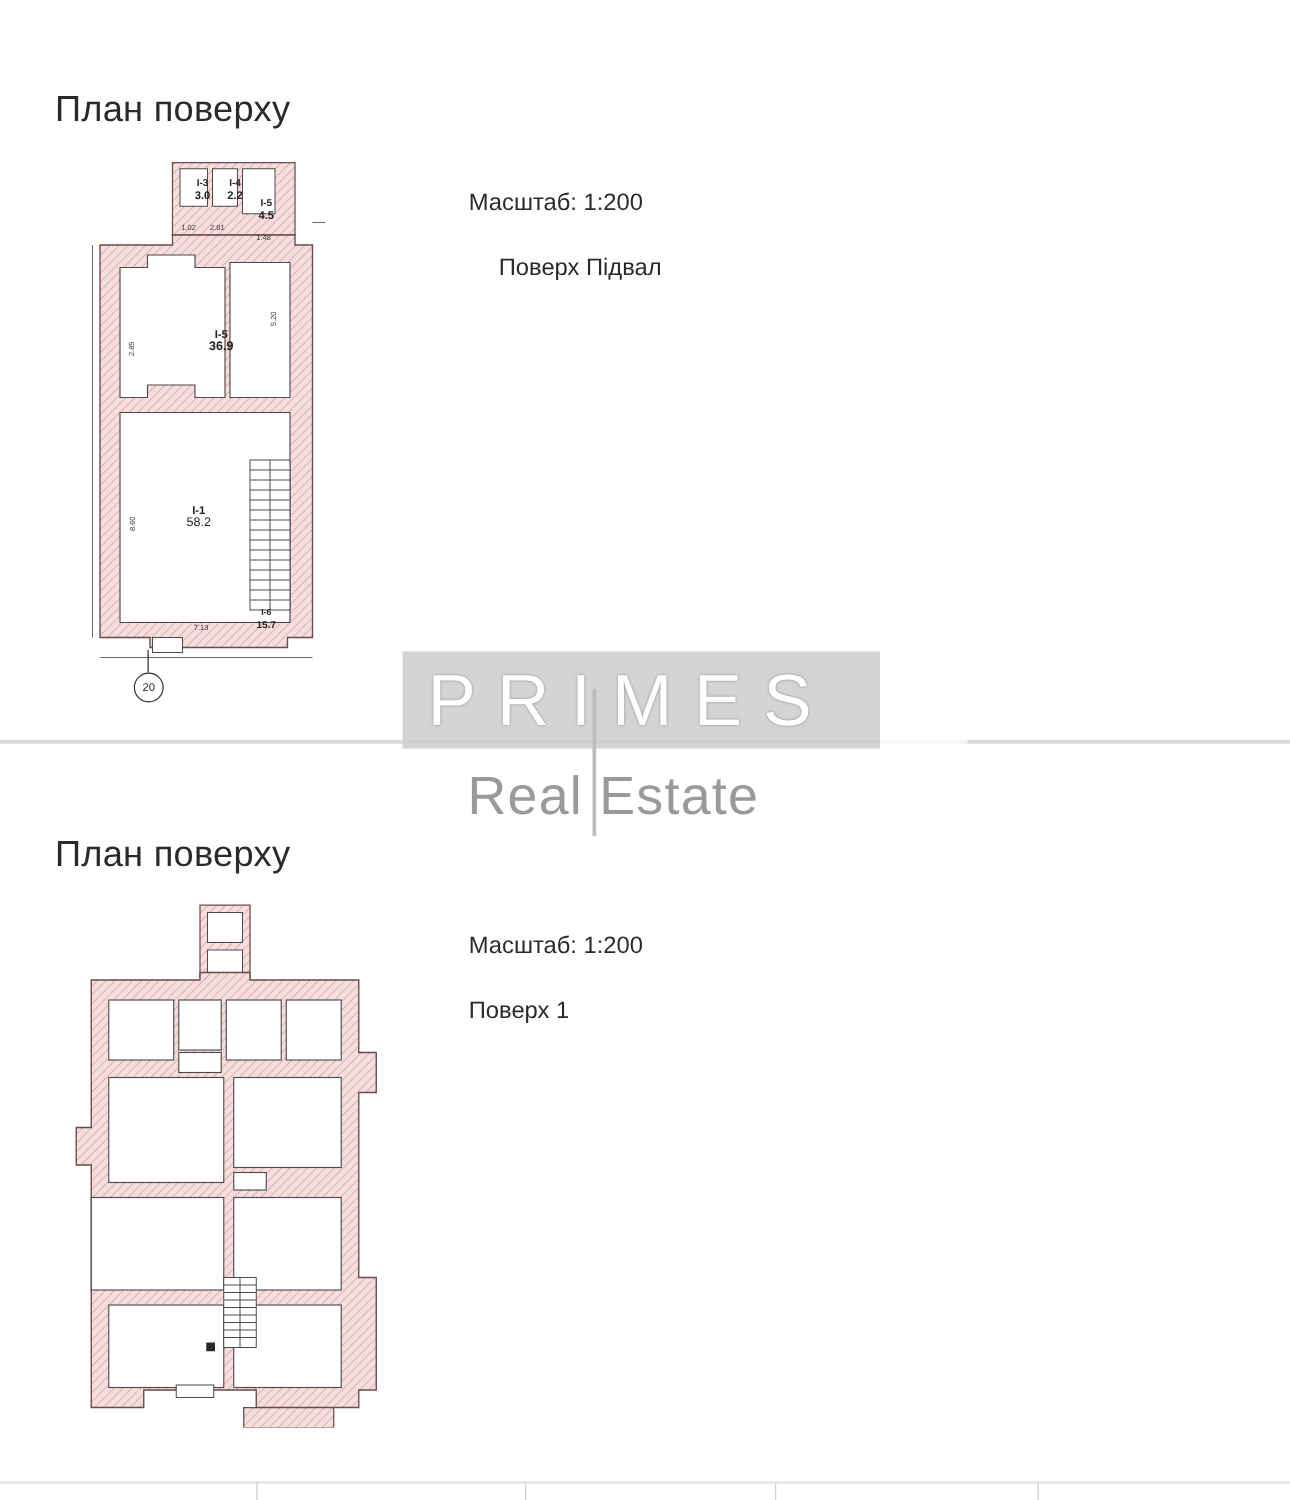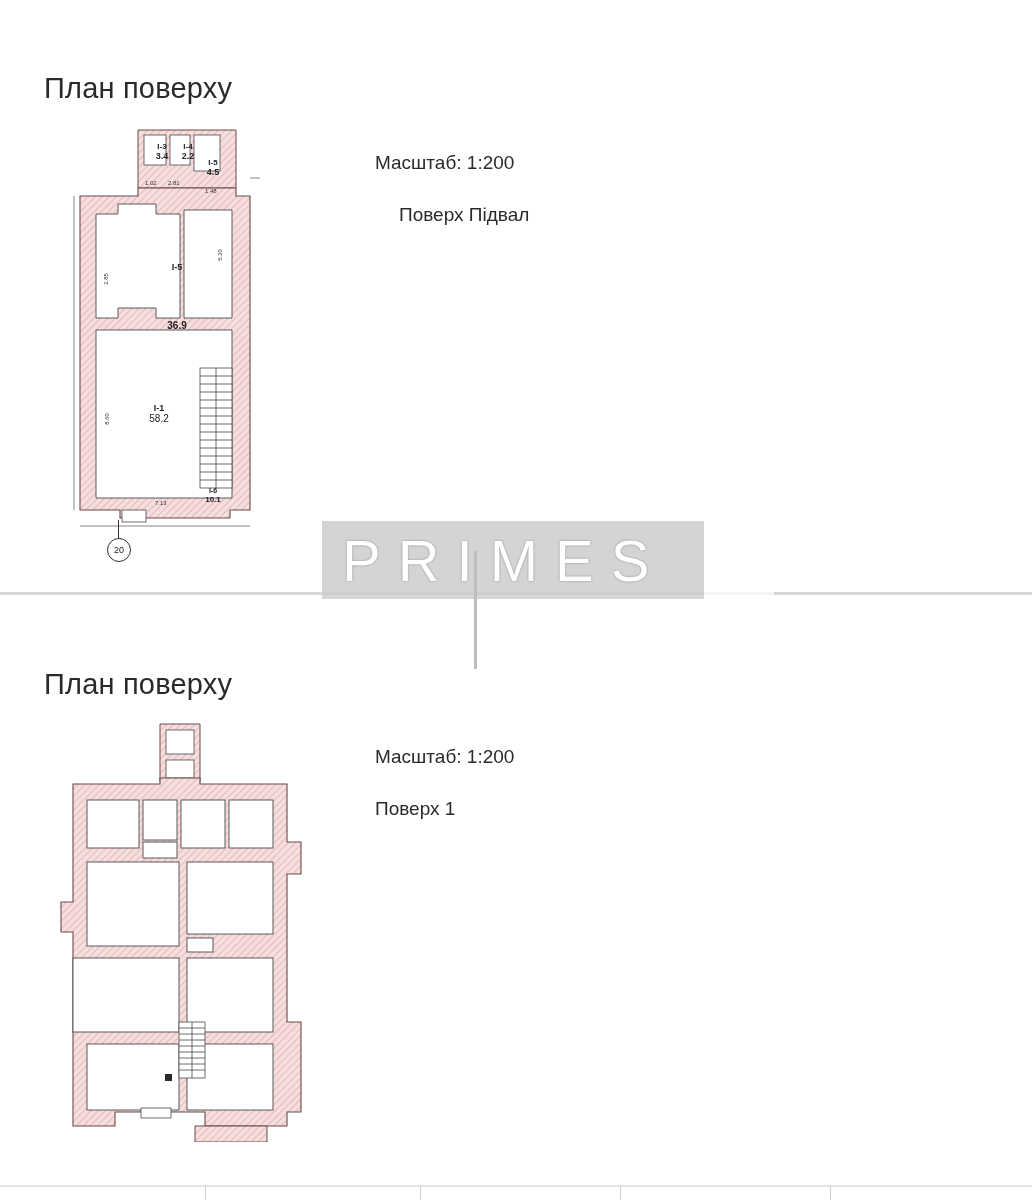--- a/index.html
+++ b/index.html
@@ -187,41 +187,41 @@
         <g stroke="#333" stroke-width="0.6">
           <line x1="14" y1="78" x2="14" y2="392"></line>
           <line x1="20" y1="408" x2="190" y2="408"></line>
           <line x1="190" y1="60" x2="200" y2="60"></line>
         </g>
       </svg>
     </div>
 
     <div style="position:absolute; left:149px; top:142px; text-align:center; width:26px;">
       <div style="font-size:8px; font-weight:bold; line-height:9px;">I-3</div>
-      <div style="font-size:9px; font-weight:bold; line-height:10px;">3.4</div>
+      <div style="font-size:9px; font-weight:bold; line-height:10px;">3.0</div>
     </div>
     <div style="position:absolute; left:175px; top:142px; text-align:center; width:26px;">
       <div style="font-size:8px; font-weight:bold; line-height:9px;">I-4</div>
       <div style="font-size:9px; font-weight:bold; line-height:10px;text-align:center;">2.2</div>
     </div>
     <div style="position:absolute; left:200px; top:158px; text-align:center; width:26px;">
       <div style="font-size:8px; font-weight:bold; line-height:9px;">I-5</div>
       <div style="font-size:9px; font-weight:bold; line-height:10px;">4.5</div>
     </div>
     <div style="position:absolute; left:160px; top:262px; text-align:center; width:34px;">
       <div style="font-size:9px; font-weight:bold; line-height:10px;">I-5</div>
-      <div style="font-size:10px; font-weight:bold; line-height:11px;margin-top:48px;">36.9</div>
+      <div style="font-size:10px; font-weight:bold; line-height:11px;">36.9</div>
     </div>
     <div style="position:absolute; left:142px; top:403px; text-align:center; width:34px;">
       <div style="font-size:9px; font-weight:bold; line-height:10px;">I-1</div>
       <div style="font-size:10px; font-weight:normal; line-height:11px;">58.2</div>
     </div>
     <div style="position:absolute; left:200px; top:487px; text-align:center; width:26px;">
       <div style="font-size:7px; font-weight:bold; line-height:8px;">I-6</div>
-      <div style="font-size:8px; font-weight:bold; line-height:9px;">10.1</div>
+      <div style="font-size:8px; font-weight:bold; line-height:9px;">15.7</div>
     </div>
 
     <div style="position:absolute; left:145px; top:180px; font-size:6px; color:#333;">1.02</div>
     <div style="position:absolute; left:168px; top:180px; font-size:6px; color:#333;">2.81</div>
     <div style="position:absolute; left:205px; top:188px; font-size:6px; color:#333;">1.48</div>
     <div style="position:absolute; left:214px; top:252px; font-size:6px; color:#333; transform:rotate(-90deg);">5.20</div>
     <div style="position:absolute; left:100px; top:276px; font-size:6px; color:#333; transform:rotate(-90deg);">2.85</div>
     <div style="position:absolute; left:101px; top:416px; font-size:6px; color:#333; transform:rotate(-90deg);">8.60</div>
     <div style="position:absolute; left:155px; top:500px; font-size:6px; color:#333;">7.13</div>
 
@@ -292,20 +292,21 @@
       </svg>
     </div>
 
   </div>
 
   <div class="watermark">
     <div class="wm-band" style="left:0; top:0; width:452px; height:155px;"></div>
     <div class="wm-box"></div>
     <div class="wm-primes">PRIMES</div>
     <div class="wm-slash"></div>
+    <div class="wm-real">Real Estate</div>
   </div>
 
   <div class="divider d2"></div>
   <div class="ruler">
     <i style="left:205px;"></i>
     <i style="left:420px;"></i>
     <i style="left:620px;"></i>
     <i style="left:830px;"></i>
   </div>
 

